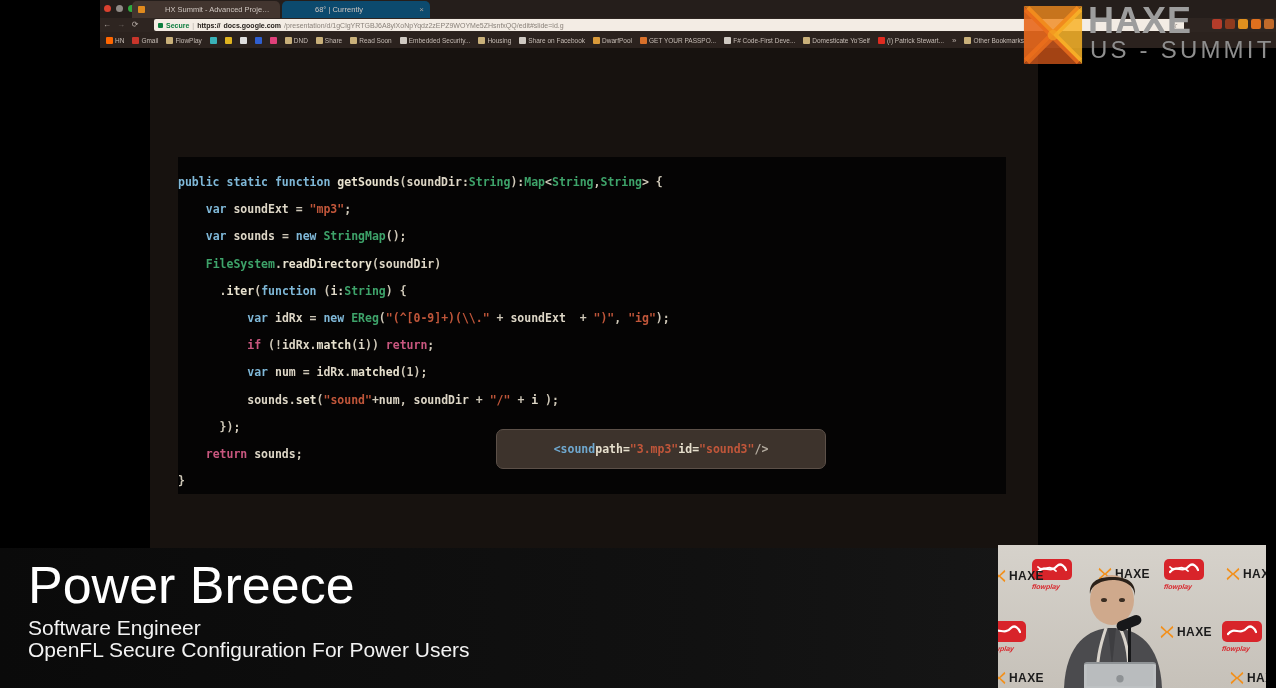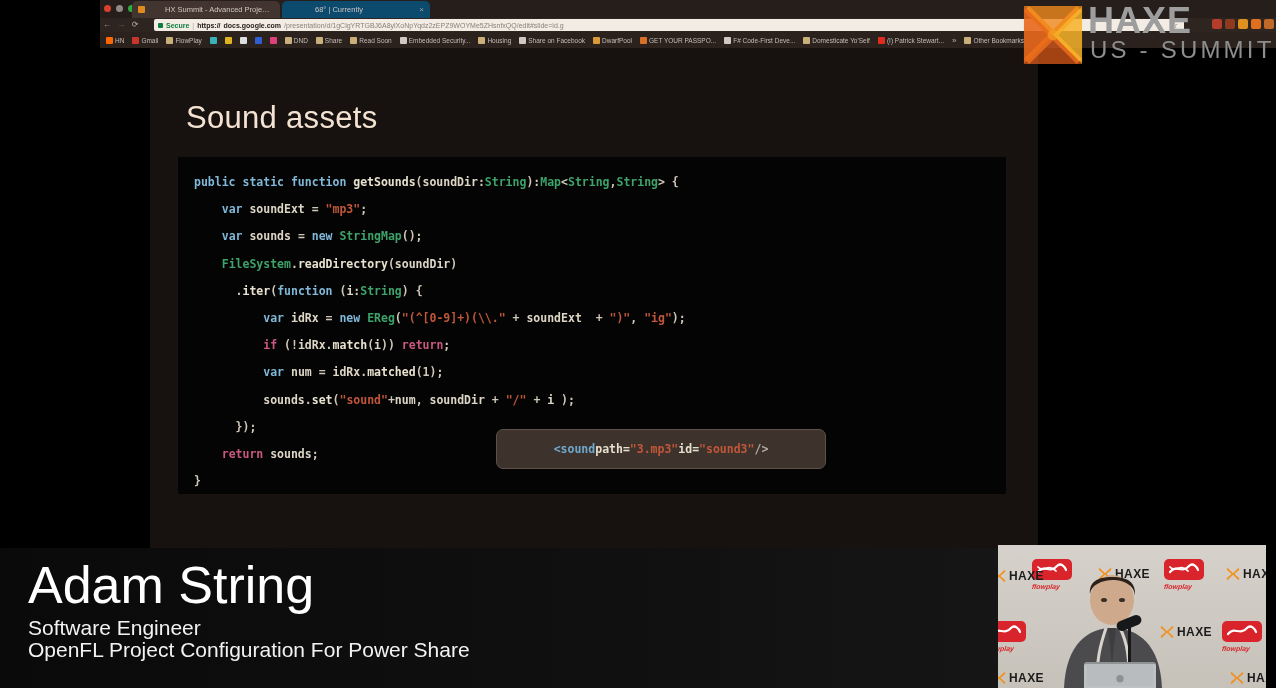--- a/index.html
+++ b/index.html
@@ -51,21 +51,21 @@
 
   
   #slidewrap { position: absolute; left: 100px; top: 48px; width: 1176px; height: 500px; background: #000; }
   #slide { position: absolute; left: 50px; top: 0px; width: 888px; height: 500px;
            background: #17120f; overflow: hidden; }
   #slide-title { position: absolute; left: 36px; top: 52px; font-size: 31px; color: #f4e3d2;
                  letter-spacing: 0.3px; }
 
   #codepanel { position: absolute; left: 28px; top: 109px; width: 828px; height: 337px;
                background: #050404; }
-  #code { position: absolute; left: 16px; top: 12px; font-family: "DejaVu Sans Mono", monospace;
+  #code { position: absolute; left: 0; top: 12px; font-family: "DejaVu Sans Mono", monospace;
           font-size: 11.5px; line-height: 27.2px; white-space: pre; font-weight: bold; }
   #code .ln { display: block; }
   .t-kw2  { color: #7fb8d8; }
   .t-fn   { color: #e8e2cf; }
   .t-type { color: #3ea36a; }
   .t-str  { color: #c0563a; }
   .t-num  { color: #cfc8b8; }
   .t-pl   { color: #ddd6c6; }
   .t-ret  { color: #c9577f; }
   .t-punc { color: #cfc8b8; }
@@ -240,21 +240,20 @@
         <span class="bm-overflow">»</span>
         <div class="bm">
           <span class="bmico" style="background:#c9b07a"></span>
           <span>Other Bookmarks</span>
         </div>
       </div>
   </div>
 
   <div id="slidewrap">
     <div id="slide">
-      <div id="slide-title">Sound assets</div>
 
       <div id="codepanel">
         <div id="code"><span class="ln"><span class="t-kw2">public </span><span class="t-kw2">static </span><span class="t-kw2">function </span><span class="t-fn">getSounds</span><span class="t-punc">(</span><span class="t-pl">soundDir</span><span class="t-punc">:</span><span class="t-type">String</span><span class="t-punc">)</span><span class="t-punc">:</span><span class="t-type">Map</span><span class="t-punc">&lt;</span><span class="t-type">String</span><span class="t-punc">,</span><span class="t-type">String</span><span class="t-punc">&gt; {</span></span><span class="ln"><span class="t-punc">    </span><span class="t-kw2">var </span><span class="t-pl">soundExt</span><span class="t-punc"> = </span><span class="t-str">"mp3"</span><span class="t-punc">;</span></span><span class="ln"><span class="t-punc">    </span><span class="t-kw2">var </span><span class="t-pl">sounds</span><span class="t-punc"> = </span><span class="t-kw2">new </span><span class="t-type">StringMap</span><span class="t-punc">();</span></span><span class="ln"><span class="t-punc">    </span><span class="t-type">FileSystem</span><span class="t-punc">.</span><span class="t-fn">readDirectory</span><span class="t-punc">(</span><span class="t-pl">soundDir</span><span class="t-punc">)</span></span><span class="ln"><span class="t-punc">      </span><span class="t-punc">.</span><span class="t-fn">iter</span><span class="t-punc">(</span><span class="t-kw2">function </span><span class="t-punc">(</span><span class="t-pl">i</span><span class="t-punc">:</span><span class="t-type">String</span><span class="t-punc">) {</span></span><span class="ln"><span class="t-punc">          </span><span class="t-kw2">var </span><span class="t-pl">idRx</span><span class="t-punc"> = </span><span class="t-kw2">new </span><span class="t-type">EReg</span><span class="t-punc">(</span><span class="t-str">"(^[0-9]+)(\\."</span><span class="t-punc"> + </span><span class="t-pl">soundExt</span><span class="t-punc">  + </span><span class="t-str">")"</span><span class="t-punc">, </span><span class="t-str">"ig"</span><span class="t-punc">);</span></span><span class="ln"><span class="t-punc">          </span><span class="t-ret">if </span><span class="t-punc">(!</span><span class="t-pl">idRx</span><span class="t-punc">.</span><span class="t-fn">match</span><span class="t-punc">(</span><span class="t-pl">i</span><span class="t-punc">)) </span><span class="t-ret">return</span><span class="t-punc">;</span></span><span class="ln"><span class="t-punc">          </span><span class="t-kw2">var </span><span class="t-pl">num</span><span class="t-punc"> = </span><span class="t-pl">idRx</span><span class="t-punc">.</span><span class="t-fn">matched</span><span class="t-punc">(</span><span class="t-num">1</span><span class="t-punc">);</span></span><span class="ln"><span class="t-punc">          </span><span class="t-pl">sounds</span><span class="t-punc">.</span><span class="t-fn">set</span><span class="t-punc">(</span><span class="t-str">"sound"</span><span class="t-punc">+</span><span class="t-pl">num</span><span class="t-punc">, </span><span class="t-pl">soundDir</span><span class="t-punc"> + </span><span class="t-str">"/"</span><span class="t-punc"> + </span><span class="t-pl">i</span><span class="t-punc"> );</span></span><span class="ln"><span class="t-punc">      </span><span class="t-punc">});</span></span><span class="ln"><span class="t-punc">    </span><span class="t-ret">return </span><span class="t-pl">sounds</span><span class="t-punc">;</span></span><span class="ln"><span class="t-punc">}</span></span></div>
 
         <svg id="callout-tail" width="120" height="60" viewBox="0 0 120 60" style="position:absolute;left:300px;top:232px;">
           <polygon points="36,44 118,44 118,4 36,44" fill="#3d332c" stroke="#5c5048" stroke-width="1"></polygon>
           <polygon points="34,46 60,34 118,6" fill="none" stroke="#b9b0a7" stroke-width="1.1"></polygon>
         </svg>
 
         <div id="callout">
@@ -277,23 +276,23 @@
       <polygon points="94,6 50,50 94,94" fill="#f7b329" opacity="0.85"></polygon>
       <polygon points="6,6 94,6 50,50" fill="#f08a1e" opacity="0.8"></polygon>
       <polygon points="6,94 94,94 50,50" fill="#d9591b" opacity="0.75"></polygon>
       <circle cx="50" cy="50" r="8" fill="#f5a623" opacity="0.6"></circle>
     </svg>
     <div id="haxe-word">HAXE</div>
     <div id="haxe-sub">US - SUMMIT</div>
   </div>
 
   <div id="lower">
-    <div id="spk-name">Adam String</div>
+    <div id="spk-name">Power Breece</div>
     <div id="spk-role">Software Engineer</div>
-    <div id="spk-talk">OpenFL Project Configuration For Power Share</div>
+    <div id="spk-talk">OpenFL Secure Configuration For Power Users</div>
   </div>
 
   <div id="cam">
     <div class="wall"></div>
 
     <div class="fp" style="left:28px;top:14px;">
       <div class="pill"></div>
       <svg class="wave" viewBox="0 0 60 24">
           <path d="M2,18 C14,2 26,22 40,6 C48,-2 56,8 58,14" stroke="#fff" stroke-width="4.5" fill="none" stroke-linecap="round"></path>
           <path d="M2,8 C12,20 24,0 38,16" stroke="#fff" stroke-width="3.5" fill="none" stroke-linecap="round"></path>

